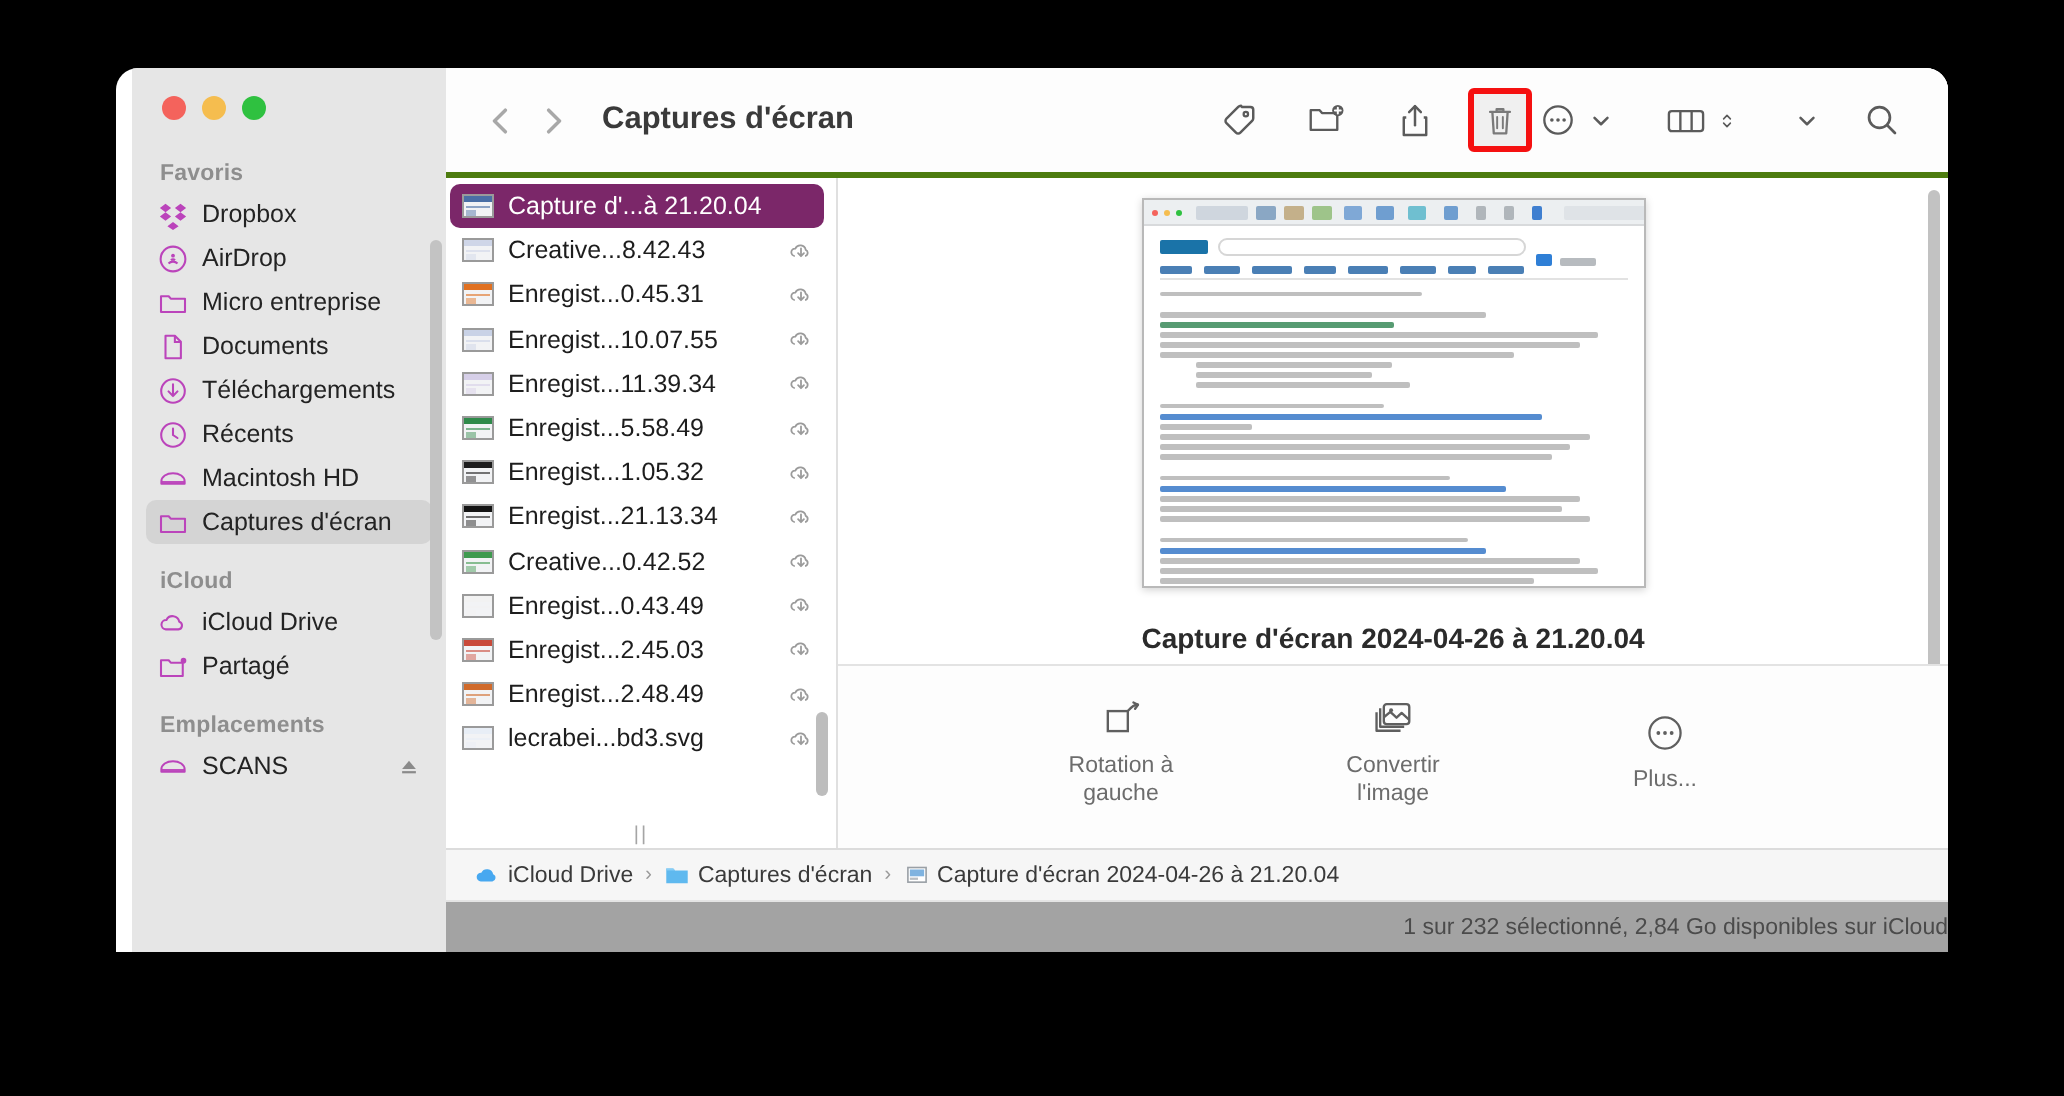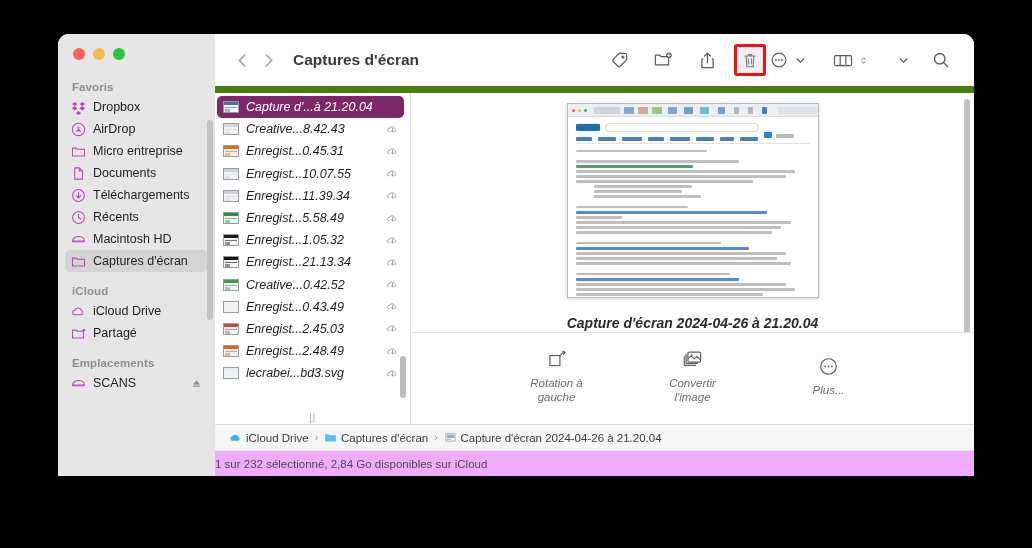--- a/index.html
+++ b/index.html
@@ -26,20 +26,21 @@
   .win-body { display: flex; flex: 1; min-height: 0; }
 
   
   #sidebar {
     width: 157px;
     background: #e6e6e6;
     flex: none;
     position: relative;
     padding-top: 40px;
     overflow: hidden;
+    margin-left: 8px;
   }
   .traffic {
     position: absolute; top: 14px; left: 15px;
     display: flex; gap: 8px;
   }
   .light { width: 12px; height: 12px; border-radius: 50%; }
   .l-red { background: #f4635c; }
   .l-yellow { background: #f5bd4f; }
   .l-green { background: #2fc140; }
 
@@ -108,21 +109,21 @@
   .chev svg { width: 9px; height: 9px; display:block; }
 
   #trash-btn {
     background: #f0f0f0;
     border: 3px solid #f51111;
     border-radius: 3px;
     width: 32px; height: 32px;
   }
 
   
-  #content { flex: 1; display: flex; min-height: 0; border-top: 7px solid #4d7c0f; font-style: italic; }
+  #content { flex: 1; display: flex; min-height: 0; border-top: 3px solid #4d7c0f; }
 
   
   #file-col {
     width: 196px; flex: none;
     background: #fff;
     position: relative;
     border-right: 1px solid #e0e0e0;
     overflow: hidden;
   }
   #file-list { padding-top: 3px; }
@@ -232,23 +233,23 @@
     font-size: 11.5px; color: #3a3a3a;
     white-space: nowrap;
   }
   .pb-item { display: flex; align-items: center; gap: 4px; }
   .pb-sep { color: #9a9a9a; font-size: 10px; margin: 0 1px; }
   .pb-ico { width: 13px; height: 13px; display: flex; align-items: center; }
   .pb-ico svg { width: 13px; height: 13px; display: block; }
 
   #statusbar {
     height: 26px; flex: none;
-    background: #f0abfc;
+    background: #a3a3a3;
     border-top: 1px solid #e4e4e4;
-    display: flex; align-items: center; justify-content: flex-start;
+    display: flex; align-items: center; justify-content: flex-end;
     font-size: 11.5px; color: #4b4b4b;
   }
 </style>
 </head>
 <body>
 
 <div id="finder-window">
   <div class="win-body">
 
     <div id="sidebar">

